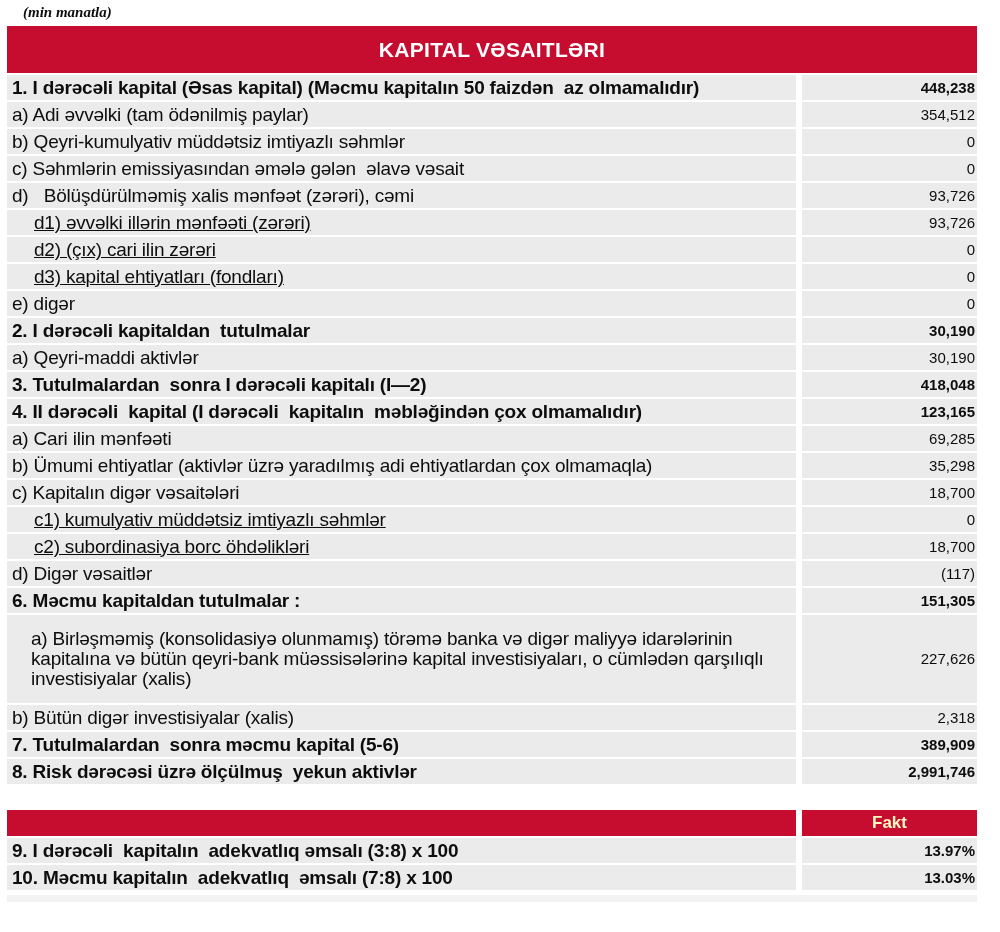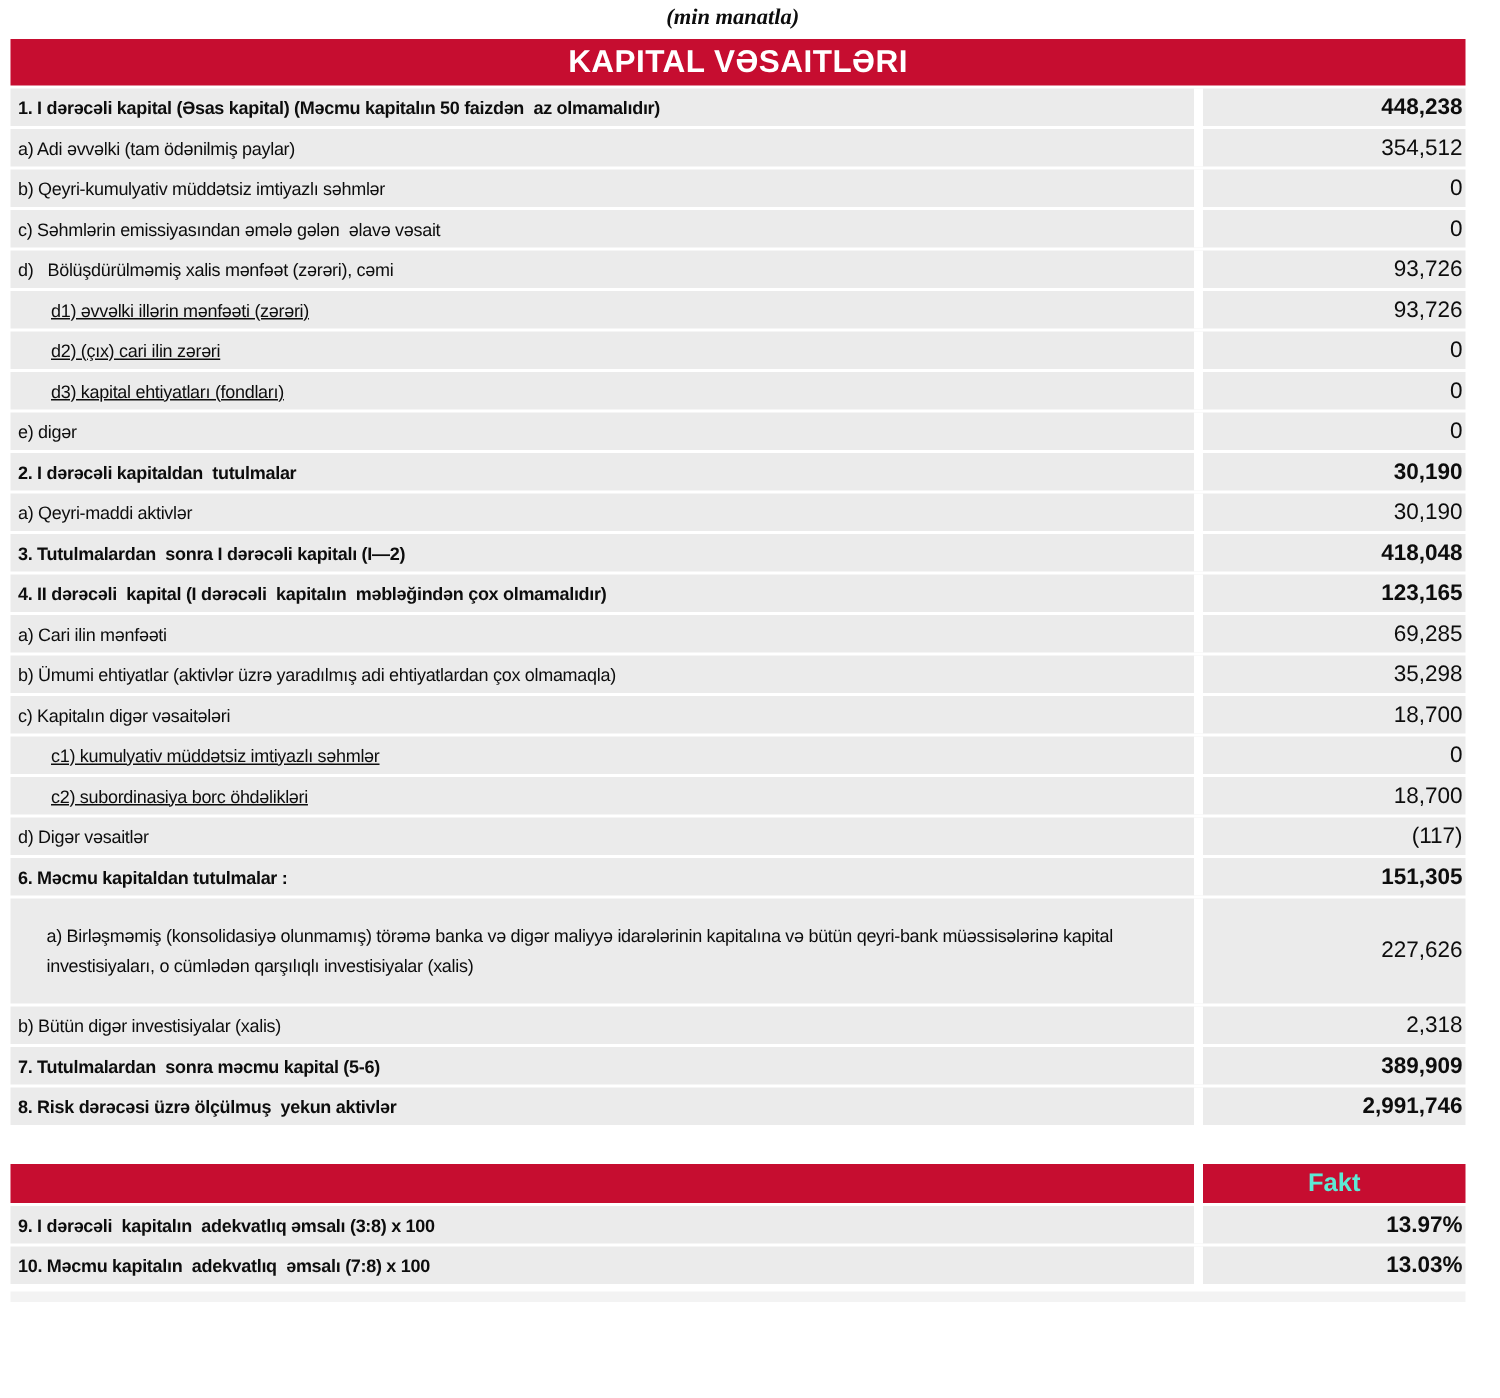--- a/index.html
+++ b/index.html
@@ -2,64 +2,64 @@
 <html style="--red: #C60D30; --rowbg: #EBEBEB;"><head>
 <meta charset="utf-8">
 <style>
   :root { --red:#C60D30; --rowbg:#EBEBEB; --ink:#0d0d0d; }
   * { box-sizing:border-box; }
   html,body { margin:0; padding:0; background:#ffffff; }
   body { width:1000px; font-family:"Liberation Sans", sans-serif; color:var(--ink); }
   .page { width:1000px; height:932px; overflow:hidden; }
 
   .note {
-    width:977px; text-align:center;
+    width:977px; text-align:left;
     font-family:"Liberation Serif", serif;
     font-style:italic; font-weight:bold;
     font-size:15px; line-height:20px;
-    padding-top:2px; height:24px;
+    padding-top:2px; height:24px;padding-left:23px;
   }
 
   table.sheet {
     border-collapse:separate; border-spacing:0 2px;
     margin-left:7px; width:970px; table-layout:fixed;
   }
   col.c-label { width:789px; }
   col.c-value { width:181px; }
 
   th.title {
     background:var(--red); color:#ffffff;
     font-size:21px; font-weight:bold; letter-spacing:0.3px;
-    height:31px; text-align:center; padding:0;
+    height:47px; text-align:center; padding:0;
   }
 
   td.label {
     background:var(--rowbg);
-    font-size:12px; line-height:20px; letter-spacing:-0.2px;
+    font-size:19px; line-height:20px; letter-spacing:-0.2px;
     padding:2px 10px 2px 5px;
     white-space:pre-wrap; vertical-align:middle;
     height:25px;
   }
   td.value {
     background:var(--rowbg);
     border-left:6px solid #ffffff;
     font-size:15px; line-height:20px;
     text-align:right; vertical-align:middle;
     padding:2px 2px;
   }
   tr.bold td { font-weight:bold; }
   td.label.indent { padding-left:27px;text-decoration:underline; }
   tr.tall td.label { padding-top:14px; padding-bottom:14px; height:70px;padding-left:24px; }
 
   table.ratio { margin-top:22px; }
   th.rh {
     background:var(--red); height:26px; padding:0;
   }
   th.rh-fakt {
-    background:var(--red); color:#5eead4;
+    background:var(--red); color:#fef9c3;
     border-left:6px solid #ffffff;
     font-size:17px; font-weight:bold; text-align:center;
     height:16px; padding:0;
   }
 
   .bottom-strip {
     margin:3px 0 0 7px; width:970px; height:7px; background:#F3F3F3;
   }
 </style>
 </head>

